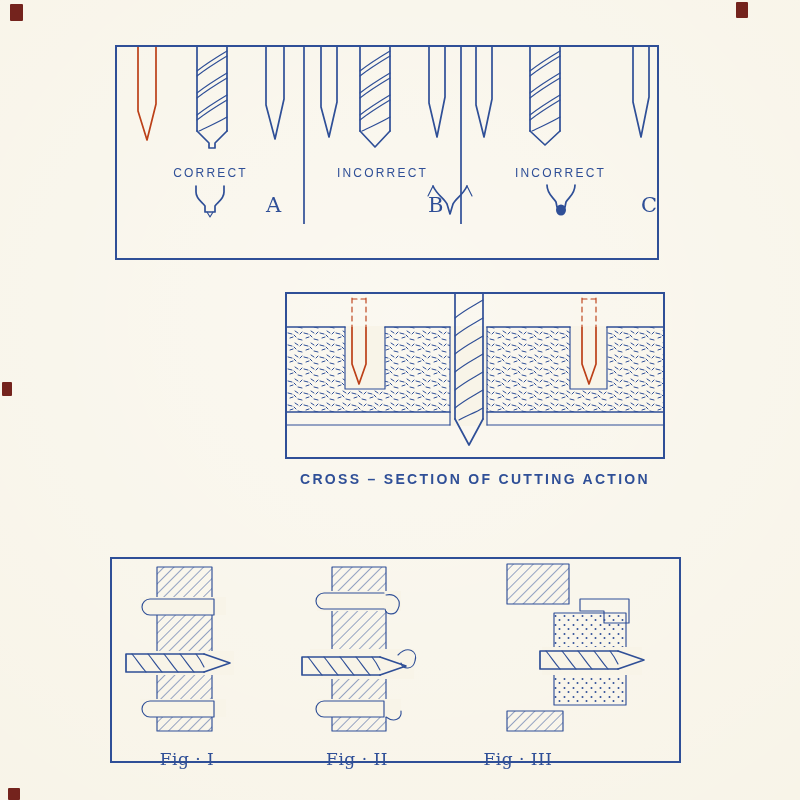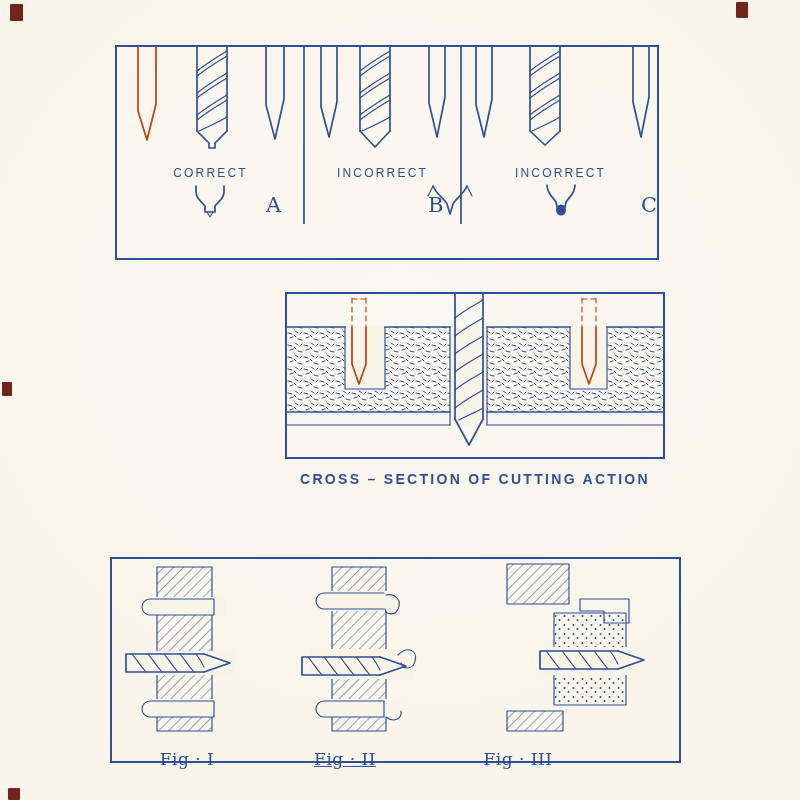--- a/index.html
+++ b/index.html
@@ -45,21 +45,21 @@
     position:absolute; left:475px; top:471px; transform:translateX(-50%);
     font-size:14px; font-weight:600; letter-spacing:2.3px; white-space:nowrap;
     color:var(--ink,#33539c);
   }
 
   .fig-label {
     position:absolute; top:178px; transform:translateX(-50%);
     font-family:"DejaVu Serif","Liberation Serif",serif; font-size:17px;
     letter-spacing:.5px; color:var(--ink,#33539c); white-space:nowrap;margin-top:12px;
   }
-  #fig1{ left:75px; } #fig2{ left:233px;text-decoration:underline; } #fig3{ left:406px; }
+  #fig1{ left:75px; } #fig2{ left:245px; } #fig3{ left:406px; }
 
   
   .ln  { fill:none; stroke:var(--ink,#33539c); stroke-width:1.7; stroke-linecap:round; stroke-linejoin:round; }
   .lt  { fill:none; stroke:var(--ink,#33539c); stroke-width:1.15; stroke-linecap:round; stroke-linejoin:round; }
   .red { stroke:var(--accent,#bc4018); }
   .dash{ stroke-dasharray:5 4; }
   .paper-fill { fill:var(--paper,#f8f4e8); stroke:none; }
   .ink-fill   { fill:var(--ink,#33539c); stroke:none; }
   .pstroke { stroke:var(--ink,#33539c); stroke-width:1; fill:none; stroke-linecap:round; }
   .pdot    { fill:var(--ink,#33539c); }

